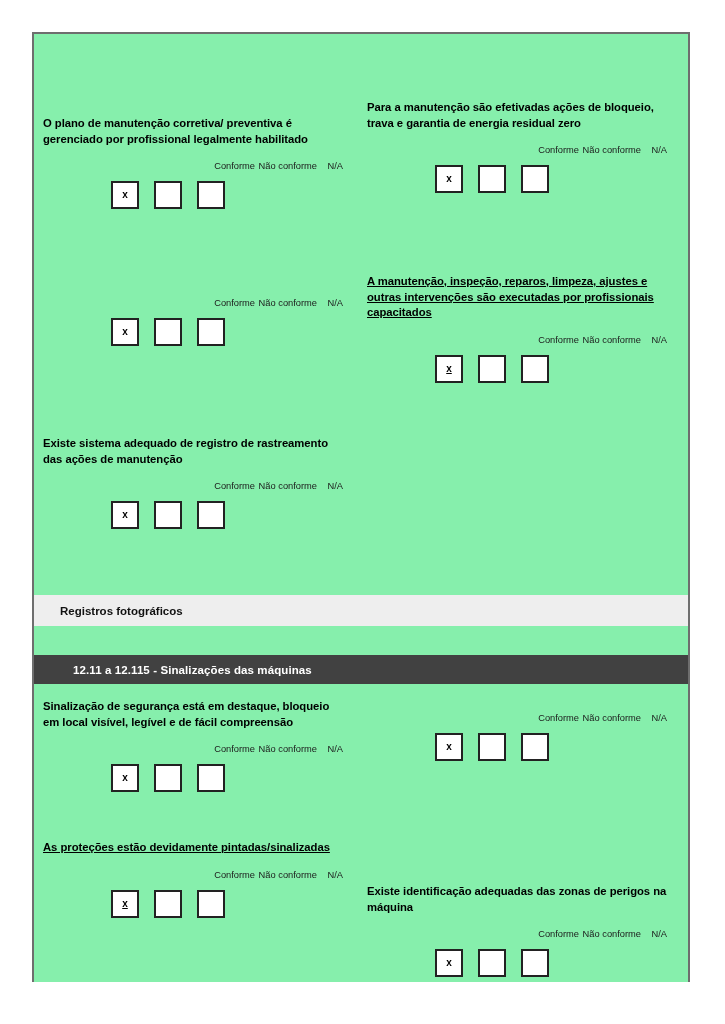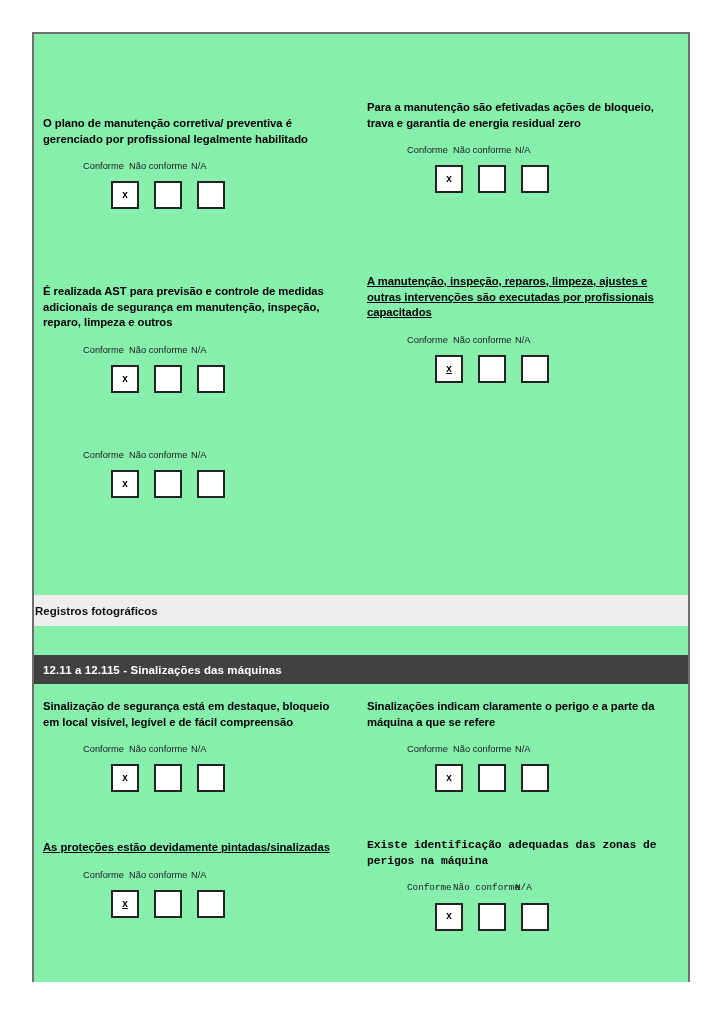--- a/index.html
+++ b/index.html
@@ -47,20 +47,21 @@
   .q-options {
     margin-top: 13px;
     padding-left: 40px;
   }
   .opt-labels {
     font-size: 9.3px;
     font-weight: normal;
     color: #1a1a1a;
     line-height: 12px;
     white-space: nowrap;
+    text-align: right;
   }
   .opt-labels span { display: inline-block; }
   .lbl-conforme { width: 46px; }
   .lbl-naoconforme { width: 62px; }
   .lbl-na { width: 26px; }
 
   .boxes {
     margin-top: 9px;
     padding-left: 28px;
     display: flex;
@@ -92,32 +93,33 @@
     align-items: center;
   }
   .bar-light {
     background: #eeeeee;
     height: 31px;
   }
   .bar-light .bar-text {
     font-size: 11.5px;
     font-weight: bold;
     color: #111111;
-    padding-left: 1px;
+    padding-left: 26px;
   }
   .bar-dark {
     background: #414141;
     height: 29px;
   }
   .bar-dark .bar-text {
     font-size: 11.5px;
     font-weight: bold;
     color: #ffffff;
     padding-left: 9px;
     letter-spacing: 0.1px;
+    margin-left: 30px;
   }
 </style>
 </head>
 <body>
 
 <div class="page">
 
   <div class="qgrid">
 
     <div class="question" style="left:9px; top:82px; width:300px;">
@@ -142,21 +144,20 @@
         </div>
         <div class="boxes">
           <div class="cbox">x</div>
           <div class="cbox empty"></div>
           <div class="cbox empty"></div>
         </div>
       </div>
     </div>
 
     <div class="question" style="left:9px; top:250px; width:300px;">
-      <div class="q-text">É realizada AST para previsão e controle de medidas adicionais de segurança em manutenção, inspeção, reparo, limpeza e outros</div>
       <div class="q-options">
         <div class="opt-labels">
           <span class="lbl-conforme">Conforme</span><span class="lbl-naoconforme">Não conforme</span><span class="lbl-na">N/A</span>
         </div>
         <div class="boxes">
           <div class="cbox">x</div>
           <div class="cbox empty"></div>
           <div class="cbox empty"></div>
         </div>
       </div>
@@ -170,20 +171,21 @@
         </div>
         <div class="boxes">
           <div class="cbox">x</div>
           <div class="cbox empty"></div>
           <div class="cbox empty"></div>
         </div>
       </div>
     </div>
 
     <div class="question" style="left:9px; top:402px; width:300px;">
+      <div class="q-text">Existe sistema adequado de registro de rastreamento das ações de manutenção</div>
       <div class="q-options">
         <div class="opt-labels">
           <span class="lbl-conforme">Conforme</span><span class="lbl-naoconforme">Não conforme</span><span class="lbl-na">N/A</span>
         </div>
         <div class="boxes">
           <div class="cbox">x</div>
           <div class="cbox empty"></div>
           <div class="cbox empty"></div>
         </div>
       </div>
@@ -209,21 +211,20 @@
         </div>
         <div class="boxes">
           <div class="cbox">x</div>
           <div class="cbox empty"></div>
           <div class="cbox empty"></div>
         </div>
       </div>
     </div>
 
     <div class="question" style="left:333px; top:665px; width:300px;">
-      <div class="q-text">Sinalizações indicam claramente o perigo e a parte da máquina a que se refere</div>
       <div class="q-options">
         <div class="opt-labels">
           <span class="lbl-conforme">Conforme</span><span class="lbl-naoconforme">Não conforme</span><span class="lbl-na">N/A</span>
         </div>
         <div class="boxes">
           <div class="cbox">x</div>
           <div class="cbox empty"></div>
           <div class="cbox empty"></div>
         </div>
       </div>
@@ -236,21 +237,21 @@
           <span class="lbl-conforme">Conforme</span><span class="lbl-naoconforme">Não conforme</span><span class="lbl-na">N/A</span>
         </div>
         <div class="boxes">
           <div class="cbox">x</div>
           <div class="cbox empty"></div>
           <div class="cbox empty"></div>
         </div>
       </div>
     </div>
 
-    <div class="question" style="left:333px; top:804px; width:300px;font-family:Liberation Mono, monospace;">
+    <div class="question" style="left:333px; top:850px; width:300px;">
       <div class="q-text">Existe identificação adequadas das zonas de perigos na máquina</div>
       <div class="q-options">
         <div class="opt-labels">
           <span class="lbl-conforme">Conforme</span><span class="lbl-naoconforme">Não conforme</span><span class="lbl-na">N/A</span>
         </div>
         <div class="boxes">
           <div class="cbox">x</div>
           <div class="cbox empty"></div>
           <div class="cbox empty"></div>
         </div>

